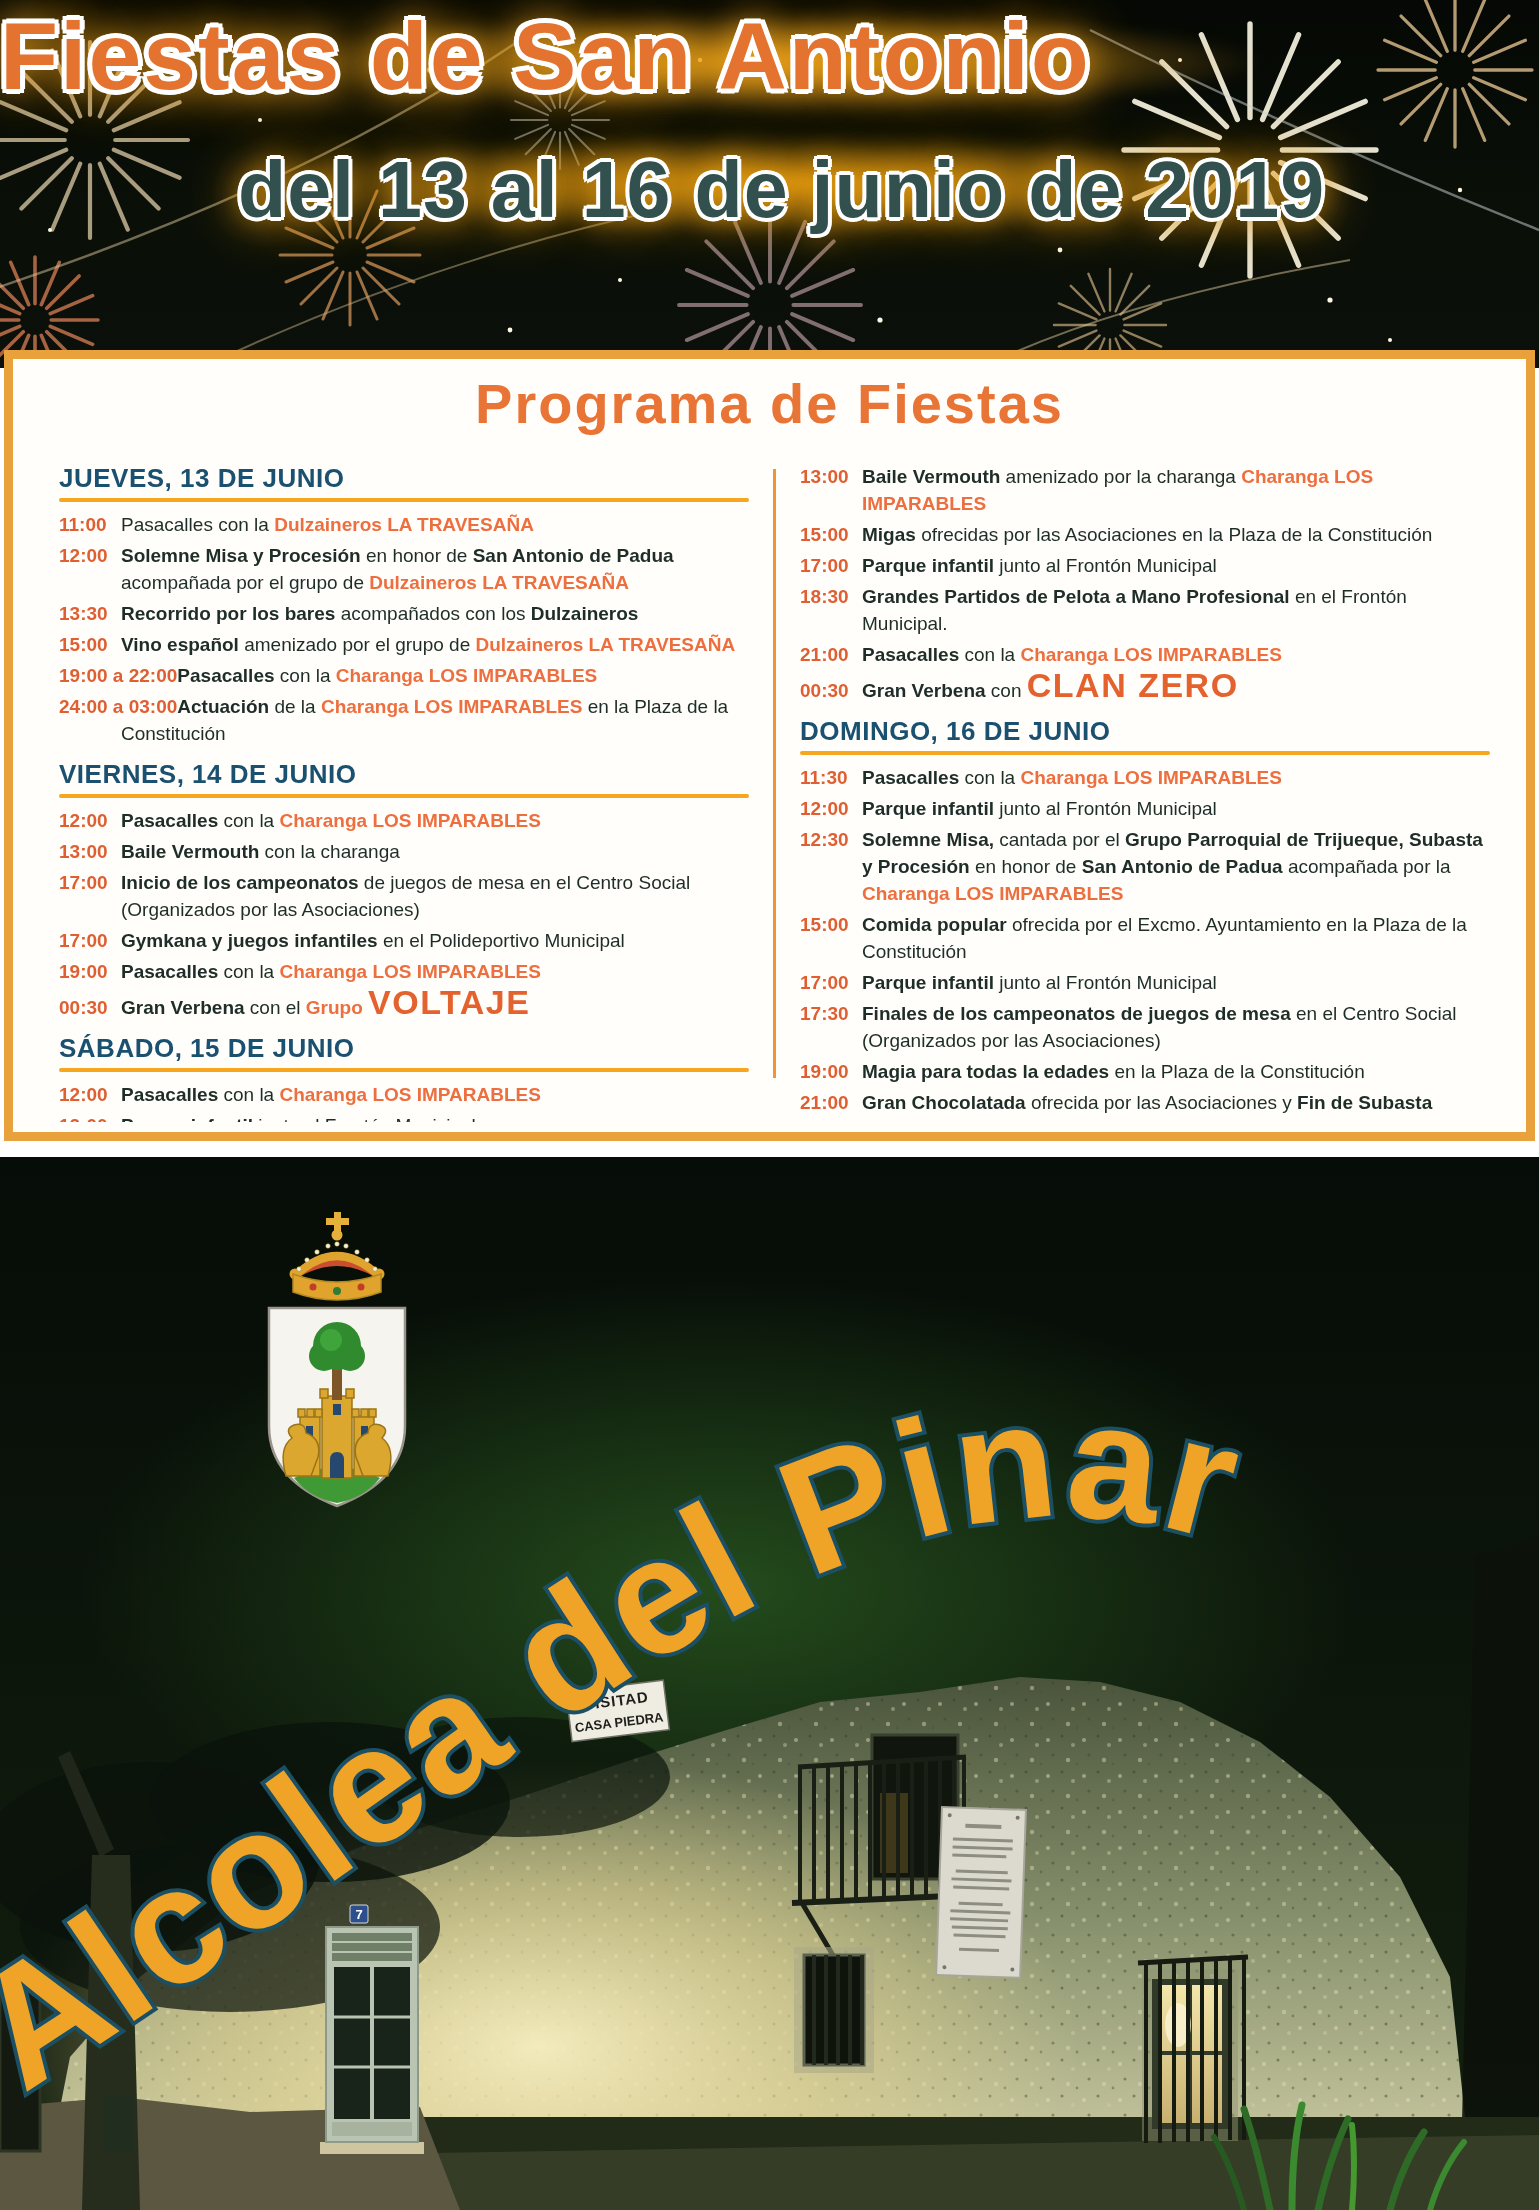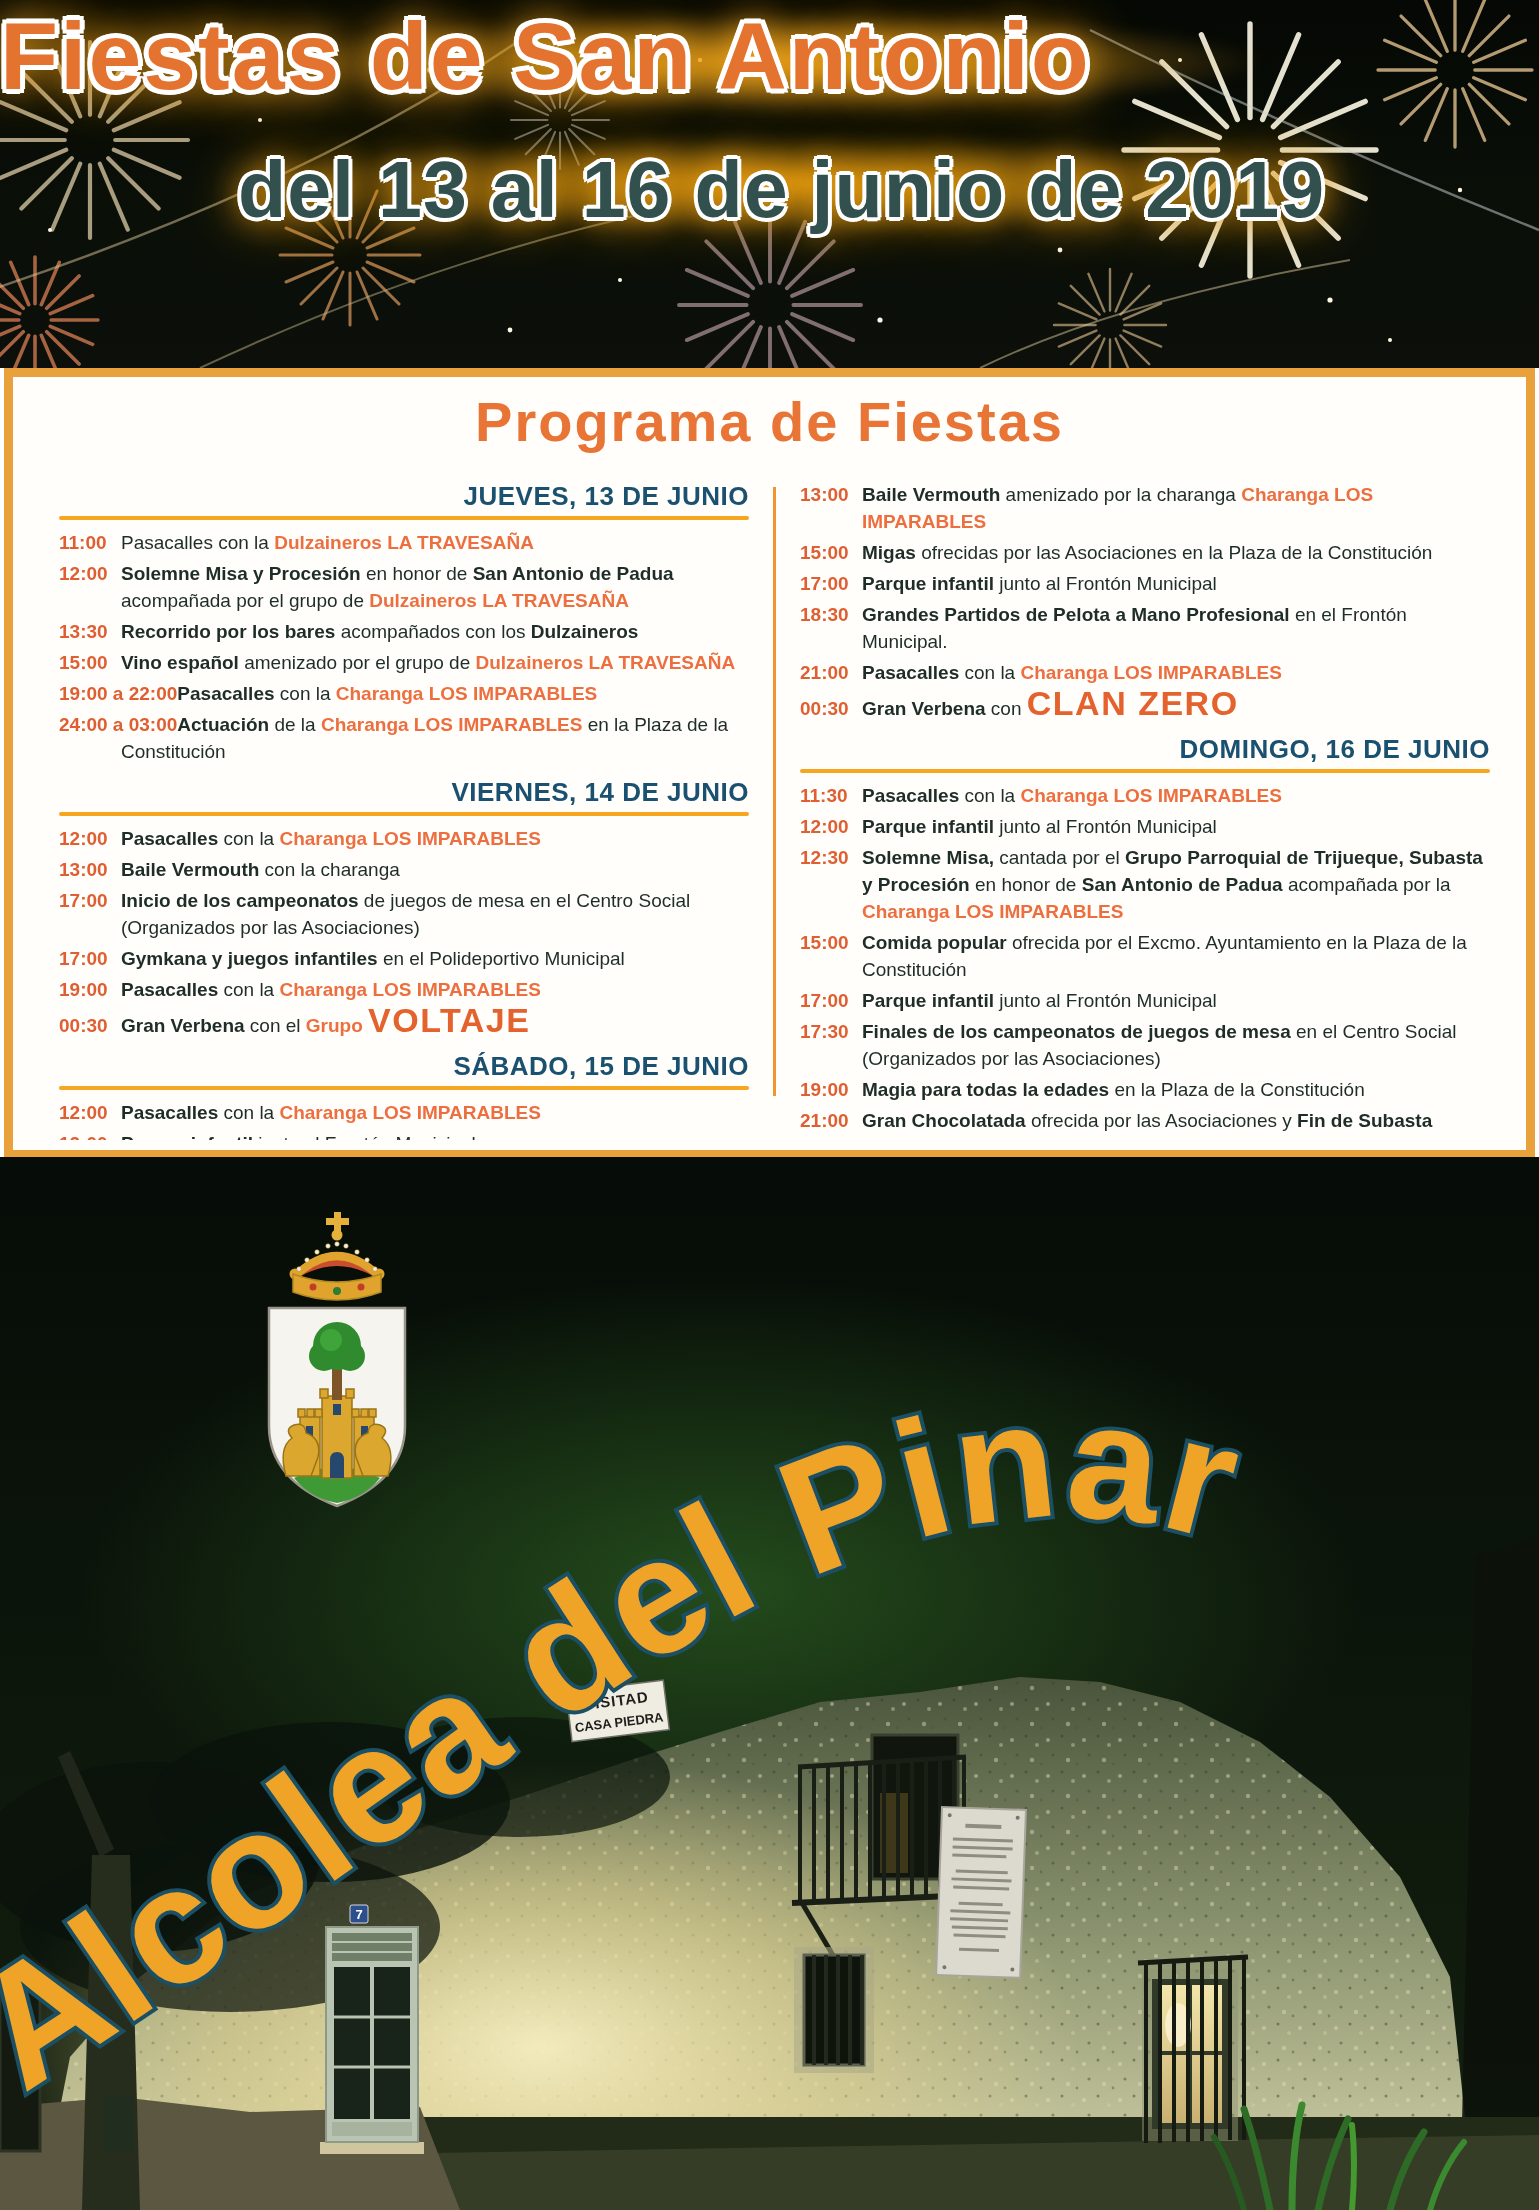--- a/index.html
+++ b/index.html
@@ -21,28 +21,28 @@
       text-shadow:-5px 0 0 #fff,5px 0 0 #fff,0 -5px 0 #fff,0 5px 0 #fff,
                   -4px -4px 0 #fff,4px -4px 0 #fff,-4px 4px 0 #fff,4px 4px 0 #fff,
                   0 0 34px #f2a41d,0 0 60px #eb9c15;}
   .poster-dates{position:absolute;left:0;top:132px;width:100%;margin:12px;text-align:center;
       font-size:79px;font-weight:bold;letter-spacing:1px;color:#32504d;
       text-shadow:-4px 0 0 #fff,4px 0 0 #fff,0 -4px 0 #fff,0 4px 0 #fff,
                   -3px -3px 0 #fff,3px -3px 0 #fff,-3px 3px 0 #fff,3px 3px 0 #fff,
                   0 0 30px #eda012,0 0 55px #e89a10;}
 
   
-  .panel{position:absolute;left:4px;top:368px;width:1531px;height:791px;box-sizing:border-box;
+  .panel{position:absolute;left:4px;top:350px;width:1531px;height:791px;box-sizing:border-box;
          background:#fffefb;border:9px solid var(--border-orange);}
   .program-title{margin:12px 0 0 0;text-align:center;font-size:56px;font-weight:bold;
          letter-spacing:2px;color:var(--accent-orange);}
   .columns{position:absolute;left:36px;right:26px;top:104px;bottom:10px;display:flex;overflow:hidden;}
   .col{flex:1 1 0;min-width:0;padding:0 10px;}
   .divider{width:3px;background:#f0952f;align-self:stretch;margin:6px 14px 44px 14px;}
-  .day-heading{text-align:right;color:var(--heading-blue);font-weight:bold;font-size:26px;
+  .day-heading{text-align:left;color:var(--heading-blue);font-weight:bold;font-size:26px;
                letter-spacing:.5px;margin:12px 0 5px 0;line-height:30px;}
   .col .day-heading:first-child{margin-top:0;}
   .day-rule{height:4px;background:var(--rule-orange);border-radius:2px;margin:0 0 9px 0;}
   .event{margin:0 0 4px 0;padding-left:62px;text-indent:-62px;font-size:19px;line-height:27px;
          color:var(--body-dark);}
   .time{display:inline-block;min-width:62px;text-indent:0;color:var(--time-orange);font-weight:bold;}
   .run-n{font-weight:normal;margin-top:36px;}
   .run-b{font-weight:bold;}
   .run-o{font-weight:bold;color:var(--highlight-orange);}
   .run-B{font-weight:bold;color:#e4622d;font-size:34px;letter-spacing:1.5px;}

